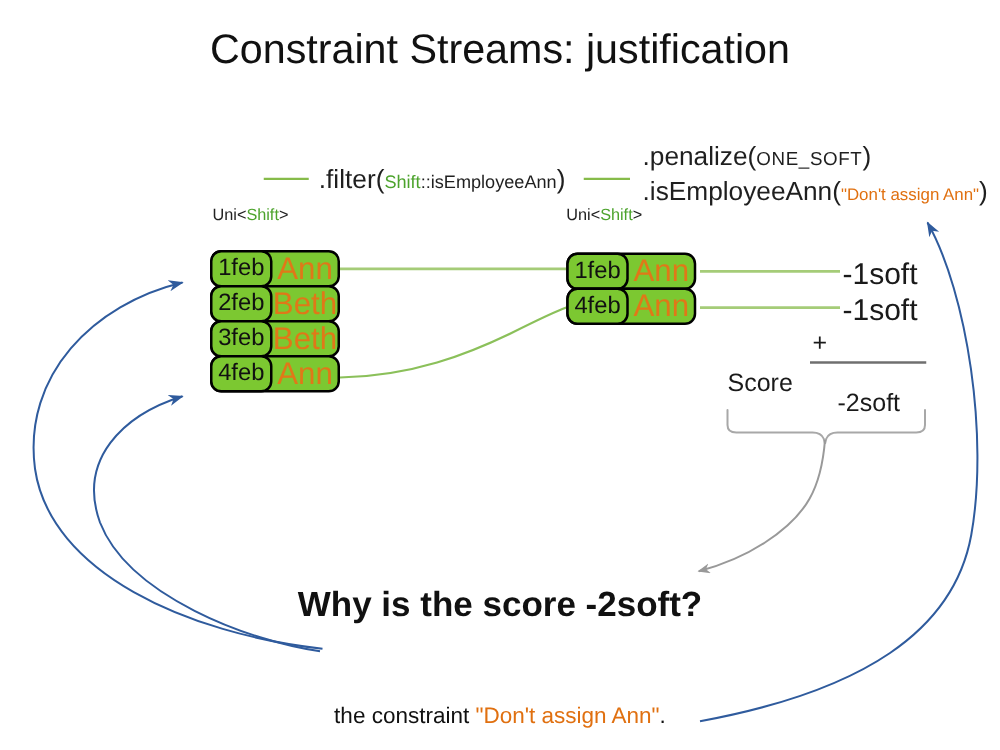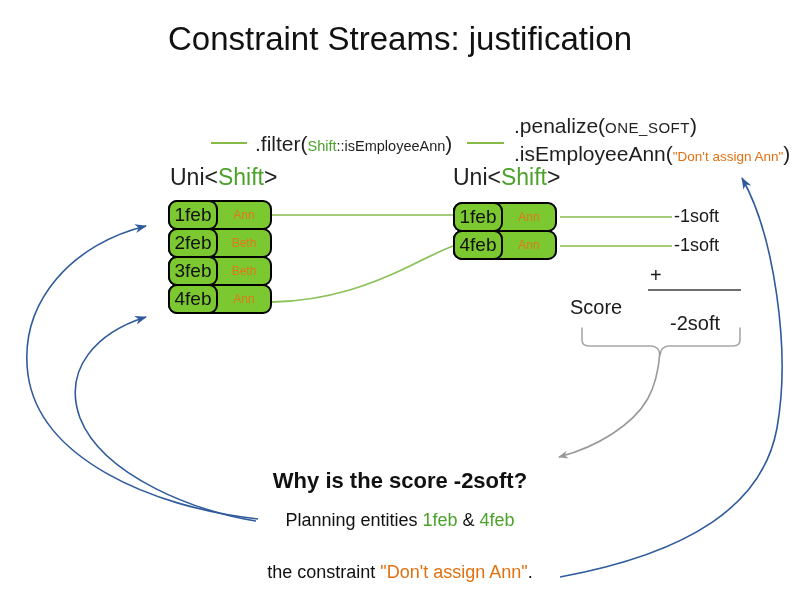--- a/index.html
+++ b/index.html
@@ -8,31 +8,31 @@
   .abs{position:absolute;white-space:nowrap;}
   .center{left:0;right:0;text-align:center;}
   .title{top:20px;font-size:33px;color:#111;}
   .subtitle{top:67px;font-size:14.5px;color:#111;}
   .code{font-size:21px;color:#1f1f1f;}
   .code .small{font-size:14.5px;}
   .code .caps{font-size:15px;letter-spacing:.5px;}
   .code .quote{font-size:13.5px;}
   .green-t{color:#4ca32c;}
   .orange-t{color:#e07010;}
-  .uni{font-size:23px;color:#222;}
+  .uni{font-size:13px;color:#222;}
   .shift-table{position:absolute;width:104px;}
   .shift-row{position:relative;display:flex;align-items:stretch;height:30px;margin-top:-2px;
              background:#7cc831;border:2px solid #000;border-radius:9px;box-sizing:border-box;}
   .shift-row:first-child{margin-top:0;}
   .date-box{width:50px;margin:-2px 0 -2px -2px;background:#7cc831;border:2px solid #000;border-radius:9px;
             display:flex;align-items:center;justify-content:center;font-size:19px;color:#111;box-sizing:border-box;}
-  .emp{flex:1;display:flex;align-items:center;justify-content:center;font-size:12px;color:#e07818;}
-  .penalty{font-size:18px;color:#1a1a1a;}
+  .emp{flex:1;display:flex;align-items:center;justify-content:center;font-size:25px;color:#e07818;}
+  .penalty{font-size:24px;color:#1a1a1a;}
   .sum{font-size:20px;color:#1a1a1a;}
-  .why{top:468px;font-size:22px;font-weight:bold;color:#111;}
+  .why{top:468px;font-size:28px;font-weight:bold;color:#111;}
   .expl{font-size:18px;color:#111;}
   svg.overlay{position:absolute;left:0;top:0;pointer-events:none;}
 </style>
 </head>
 <body>
 
 <div class="canvas">
 
   <svg class="overlay" width="800" height="600" viewBox="0 0 800 600">
     <defs>
@@ -104,23 +104,22 @@
     </div>
     <div class="shift-row">
       <div class="date-box">4feb</div>
       <div class="emp">Ann</div>
     </div>
   </div>
 
   <div class="abs penalty" style="left:674px;top:206px;">-1soft</div>
   <div class="abs penalty" style="left:674px;top:235px;">-1soft</div>
   <div class="abs sum" style="left:650px;top:264px;">+</div>
-  <div class="abs sum" style="left:570px;top:296px;">Score</div>
+  <div class="abs sum" style="left:582px;top:296px;">Score</div>
   <div class="abs sum" style="left:670px;top:312px;text-align:center;">-2soft</div>
 
   <div class="abs center why">Why is the score -2soft?</div>
 
-  <div class="abs center expl" style="top:510px;"><span>Planning entities </span><span class="green-t">1feb</span><span> &amp; </span><span class="green-t">4feb</span></div>
 
 
   <div class="abs center expl" style="top:562px;"><span>the constraint </span><span class="orange-t">"Don't assign Ann"</span><span>.</span></div>
 
 </div>
 
 </body></html>

